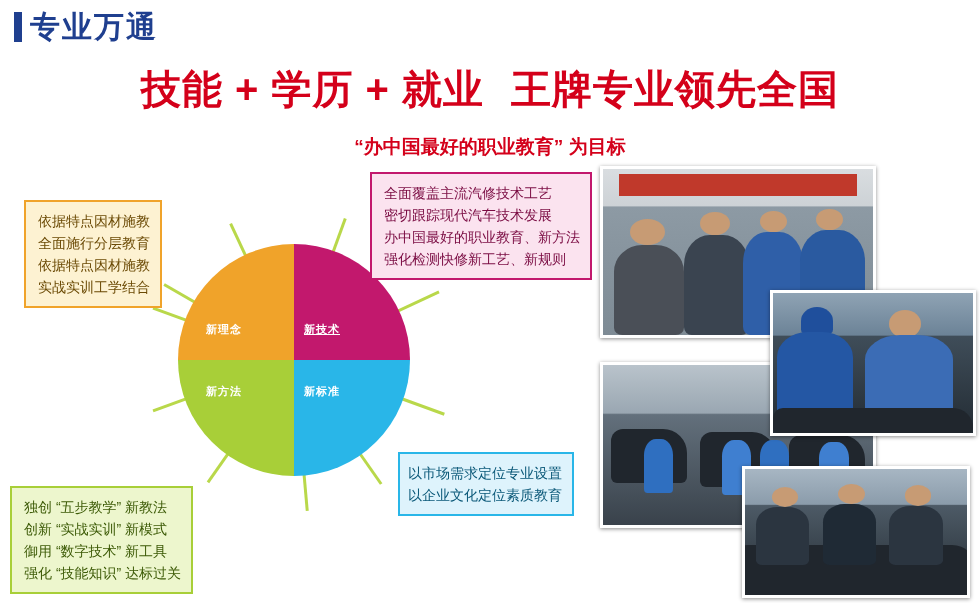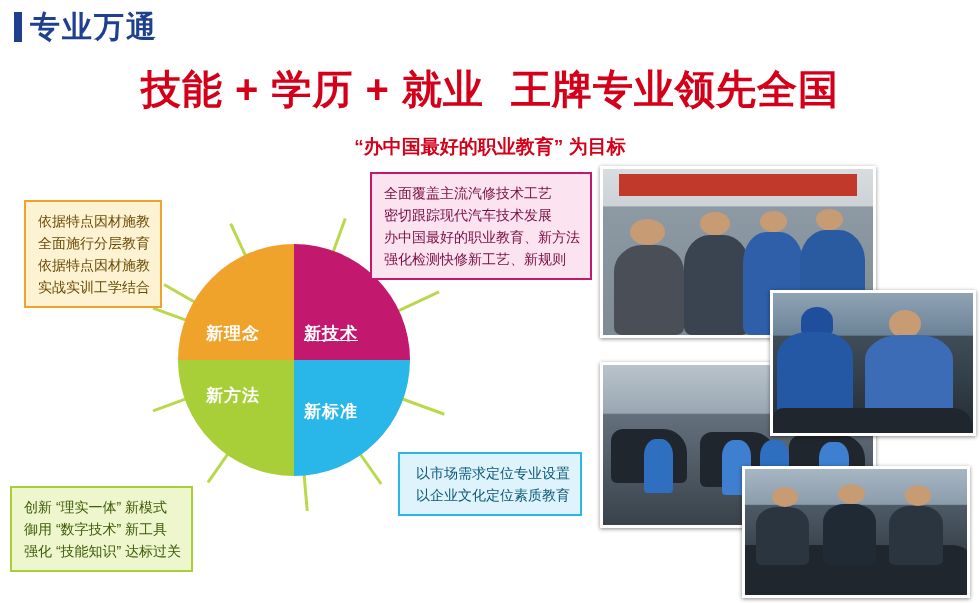--- a/index.html
+++ b/index.html
@@ -97,30 +97,30 @@
     width: 116px;
     height: 116px;
   }
   .q-tl { left: 0;   top: 0;   background: #f0a32a; }
   .q-tr { left: 116px; top: 0; background: #c2186d; }
   .q-bl { left: 0;   top: 116px; background: #a8cf38; }
   .q-br { left: 116px; top: 116px; background: #29b6e8; }
 
   .wheel-label {
     position: absolute;
-    font-size: 17px;
+    font-size: 11px;
     font-weight: bold;
     color: #ffffff;
     white-space: nowrap;
     letter-spacing: 1px;
   }
   .lbl-tl { left: 28px;  top: 78px; }
   .lbl-tr { left: 126px; top: 78px; text-decoration: underline; }
   .lbl-bl { left: 28px;  top: 140px; }
-  .lbl-br { left: 126px; top: 140px; margin-top: 16px; }
+  .lbl-br { left: 126px; top: 140px; }
 
   
   .spoke {
     position: absolute;
     background: #b9d84a;
     height: 3px;
     transform-origin: 0 50%;
   }
 
   
@@ -143,21 +143,21 @@
     left: 370px;
     top: 172px;
     padding: 8px 10px 8px 12px;
     background: #fbe3ef;
     border: 2px solid #c2186d;
     color: #7a0b42;
   }
   .box-cyan {
     left: 398px;
     top: 452px;
-    padding: 8px 10px 8px 16px;
+    padding: 8px 10px 8px 8px;
     background: #def3fc;
     border: 2px solid #29b6e8;
     color: #0a5878;
   }
   .box-green {
     left: 10px;
     top: 486px;
     padding: 8px 10px 8px 12px;
     background: #edf6cd;
     border: 2px solid #a8cf38;
@@ -270,21 +270,22 @@
     <span class="box-line">办中国最好的职业教育、新方法</span>
     <span class="box-line">强化检测快修新工艺、新规则</span>
   </div>
 
   <div class="box box-cyan">
     <span class="box-line">以市场需求定位专业设置</span>
     <span class="box-line">以企业文化定位素质教育</span>
   </div>
 
   <div class="box box-green">
-    <span class="box-line">创新 “理实一体” 新模式</span>
+    <span class="box-line">独创 “五步教学” 新教法</span>
+    <span class="box-line">创新 “实战实训” 新模式</span>
     <span class="box-line">御用 “数字技术” 新工具</span>
     <span class="box-line">强化 “技能知识” 达标过关</span>
   </div>
 
   <div class="photo" id="photo-classroom">
     <div class="scene scene-classroom">
       <div class="banner" style="left:6%; top:3%; width:88%; height:13%;"></div>
       <div class="head" style="left:10%; top:30%; width:13%; height:16%;"></div>
       <div class="fig" style="left:4%; top:46%; width:26%; height:54%; background:#4a4f57;"></div>
       <div class="head" style="left:36%; top:26%; width:11%; height:14%;"></div>

